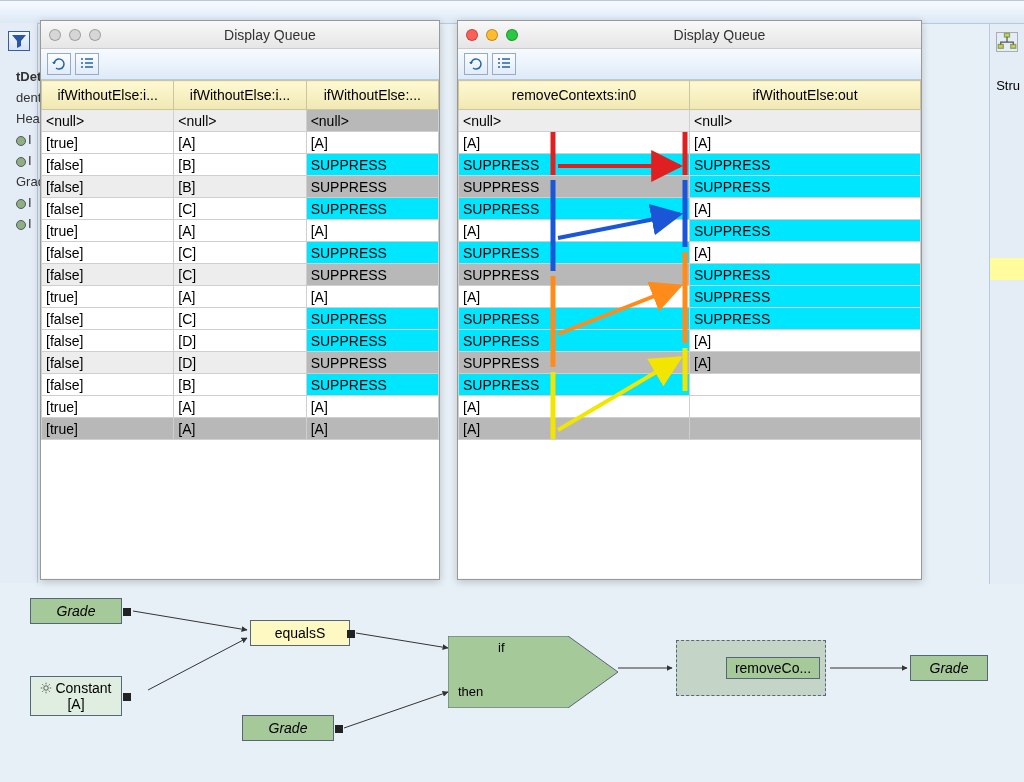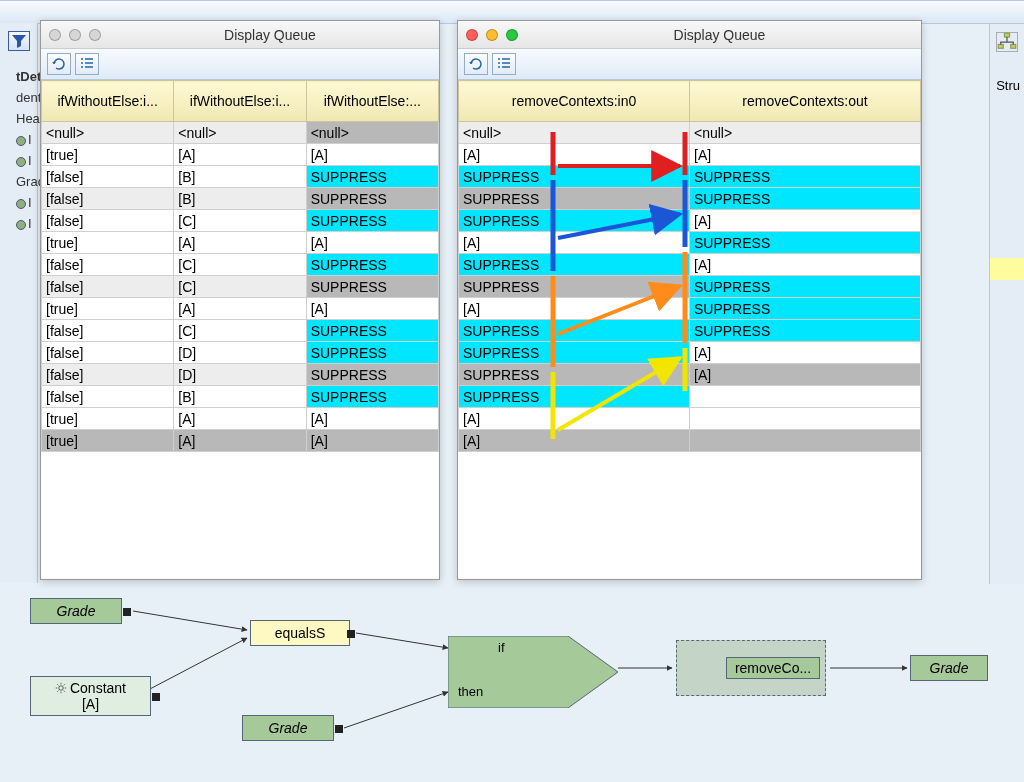--- a/index.html
+++ b/index.html
@@ -101,21 +101,21 @@
     width: 100%;
     border-collapse: collapse;
     table-layout: fixed;
   }
   table.queue th {
     background: linear-gradient(#fff9d3, #f0e8b3);
     border: 1px solid #ccc5a0;
     font-weight: normal;
     padding: 1px 4px;
     color: #000;
-    height: 41px;
+    height: 29px;
   }
   table.queue td {
     border: 1px solid #cfcfcf;
     padding: 2px 4px;
     height: 22px;
     background: #fff;
     overflow: hidden;
     white-space: nowrap;
   }
   tr.odd td { background: #ededed; }
@@ -313,21 +313,21 @@
         <svg viewBox="0 0 16 16">
           <path d="M2 3h2M2 7h2M2 11h2M6 3h8M6 7h8M6 11h8" stroke="#26a" stroke-width="1.5"></path>
         </svg>
       </div>
   </div>
   <div class="scroll-body" style="position:relative;">
     <table class="queue" id="tbl-right">
         <thead>
           <tr>
             <th>removeContexts:in0</th>
-            <th>removeContexts:out</th>
+            <th>ifWithoutElse:out</th>
           </tr>
         </thead>
         <tbody>
           <tr class="odd">
             <td>&lt;null&gt;</td>
             <td>&lt;null&gt;</td>
           </tr>
           <tr>
             <td>[A]</td>
             <td>[A]</td>
@@ -429,21 +429,21 @@
     <line x1="356" y1="53" x2="448" y2="68" stroke="#333" marker-end="url(#arr)"></line>
     <line x1="344" y1="148" x2="448" y2="112" stroke="#333" marker-end="url(#arr)"></line>
     <line x1="618" y1="88" x2="672" y2="88" stroke="#333" marker-end="url(#arr)"></line>
     <line x1="830" y1="88" x2="907" y2="88" stroke="#333" marker-end="url(#arr)"></line>
   </svg>
 
   <div class="node src" style="left:30px; top:18px; width:92px;">
     <span>Grade</span>
     <span class="port" style="right:-10px; top:9px;"></span>
   </div>
-  <div class="node const" style="left:30px; top:96px; width:121px; height:40px; flex-direction:column; font-style:normal;">
+  <div class="node const" style="left:30px; top:96px; width:92px; height:40px; flex-direction:column; font-style:normal;">
     <div style="display:flex; align-items:center; font-style:normal;">
       <svg class="gear" viewBox="0 0 16 16">
           <circle cx="8" cy="8" r="3" fill="none" stroke="#333"></circle>
           <path d="M8 1v2M8 13v2M1 8h2M13 8h2M3 3l1.5 1.5M11.5 11.5L13 13M3 13l1.5-1.5M11.5 4.5L13 3" stroke="#333"></path>
         </svg>
       <span>Constant</span>
     </div>
     <div>[A]</div>
     <span class="port" style="right:-10px; top:16px;"></span>
   </div>

